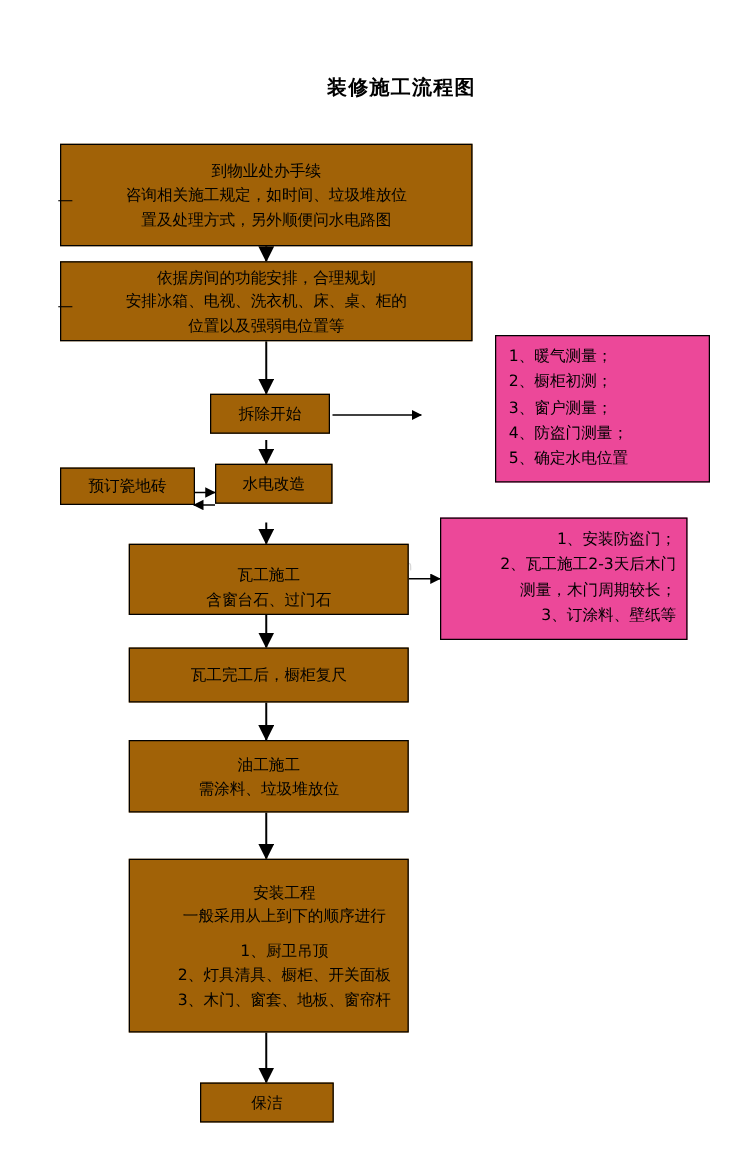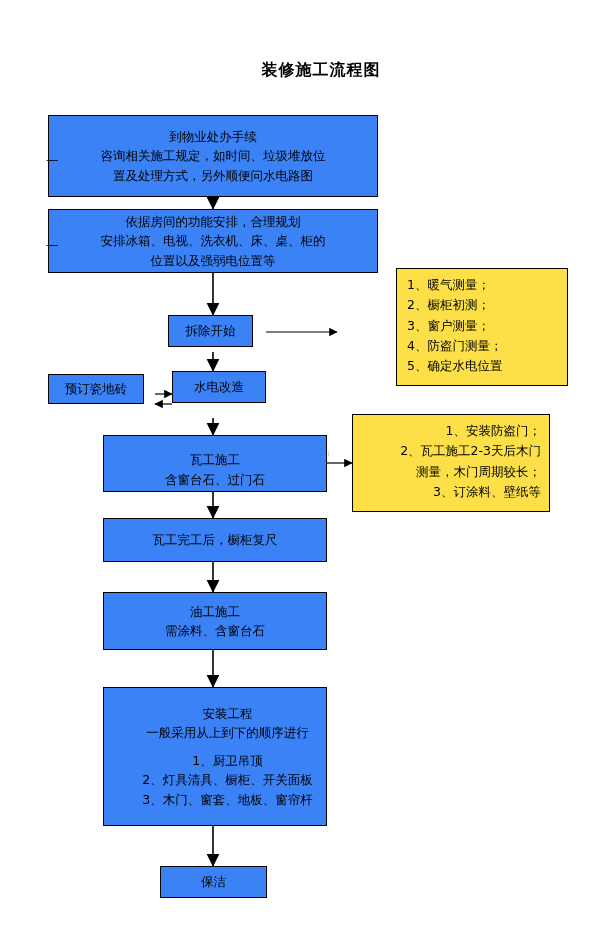--- a/index.html
+++ b/index.html
@@ -28,39 +28,39 @@
     width: 600px;
     text-align: center;
     font-size: 16px;
     font-weight: bold;
     letter-spacing: 1px;
     margin-left: 21px;
   }
   .box {
     position: absolute;
     border: 1px solid #000000;
-    background: #3b82f6;
+    background: #a16207;
     box-sizing: border-box;
     display: flex;
     flex-direction: column;
     align-items: center;
     justify-content: center;
     font-size: 12.5px;
     line-height: 1.55;
     text-align: center;
     padding: 2px 4px;
   }
   .box .ln {
     display: block;
     white-space: nowrap;
   }
   .list-box {
     position: absolute;
     border: 1px solid #000000;
-    background: #fde047;
+    background: #ec4899;
     box-sizing: border-box;
     font-size: 12.5px;
     line-height: 1.62;
     padding: 6px 8px 6px 10px;
     text-align: left;
   }
   .list-box .ln {
     display: block;
     white-space: nowrap;
   }
@@ -137,33 +137,33 @@
   </div>
   <div class="dash-lead" style="left:46px; top:154px; width:26px; letter-spacing:-1px;">—</div>
 
   <div class="box" style="left:48px; top:209px; width:330px; height:64px;">
     <span class="ln">依据房间的功能安排，合理规划</span>
     <span class="ln">安排冰箱、电视、洗衣机、床、桌、柜的</span>
     <span class="ln">位置以及强弱电位置等</span>
   </div>
   <div class="dash-lead" style="left:46px; top:239px; width:26px; letter-spacing:-1px;">—</div>
 
-  <div class="box" style="left:168px; top:315px; width:85px; height:32px;">
+  <div class="box" style="left:168px; top:315px; width:96px; height:32px;">
     <span class="ln">拆除开始</span>
   </div>
 
   <div class="list-box" style="left:396px; top:268px; width:172px; height:118px;">
     <span class="ln">1、暖气测量；</span>
     <span class="ln">2、橱柜初测；</span>
     <span class="ln">3、窗户测量；</span>
     <span class="ln">4、防盗门测量；</span>
     <span class="ln">5、确定水电位置</span>
   </div>
 
-  <div class="box" style="left:48px; top:374px; width:96px; height:30px;">
+  <div class="box" style="left:48px; top:374px; width:108px; height:30px;">
     <span class="ln">预订瓷地砖</span>
   </div>
 
   <div class="box" style="left:172px; top:371px; width:94px; height:32px;">
     <span class="ln">水电改造</span>
   </div>
 
   <div class="box" style="left:103px; top:435px; width:224px; height:57px;justify-content:flex-end;">
     <span class="ln">瓦工施工</span>
     <span class="ln">含窗台石、过门石</span>
@@ -175,21 +175,21 @@
     <span class="ln">测量，木门周期较长；</span>
     <span class="ln">3、订涂料、壁纸等</span>
   </div>
 
   <div class="box" style="left:103px; top:518px; width:224px; height:44px;">
     <span class="ln">瓦工完工后，橱柜复尺</span>
   </div>
 
   <div class="box" style="left:103px; top:592px; width:224px; height:58px;">
     <span class="ln">油工施工</span>
-    <span class="ln">需涂料、含窗台石</span>
+    <span class="ln">需涂料、垃圾堆放位</span>
   </div>
 
   <div class="box" style="left:103px; top:687px; width:224px; height:139px;padding-left:29px;">
     <span class="ln">安装工程</span>
     <span class="ln">一般采用从上到下的顺序进行</span>
     <span class="ln" style="height:8px;"></span>
     <span class="ln">1、厨卫吊顶</span>
     <span class="ln">2、灯具清具、橱柜、开关面板</span>
     <span class="ln">3、木门、窗套、地板、窗帘杆</span>
   </div>

